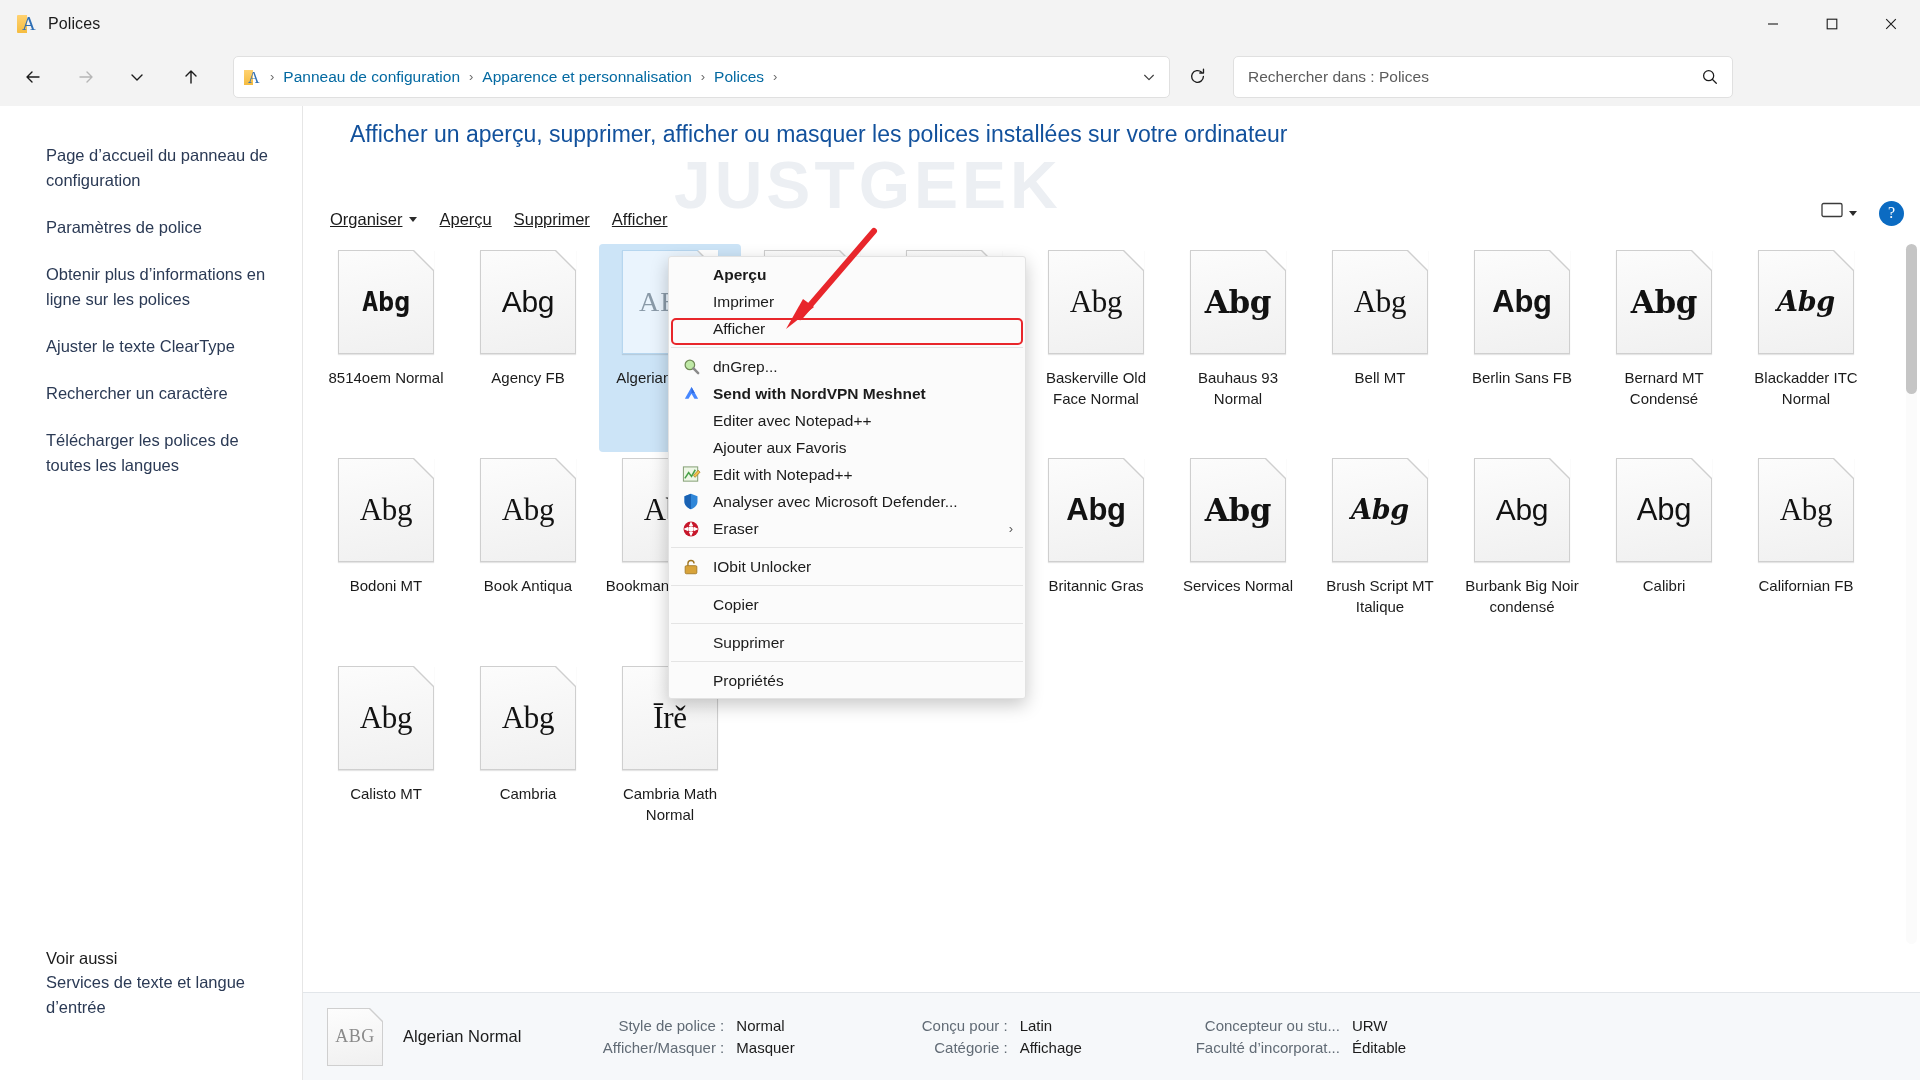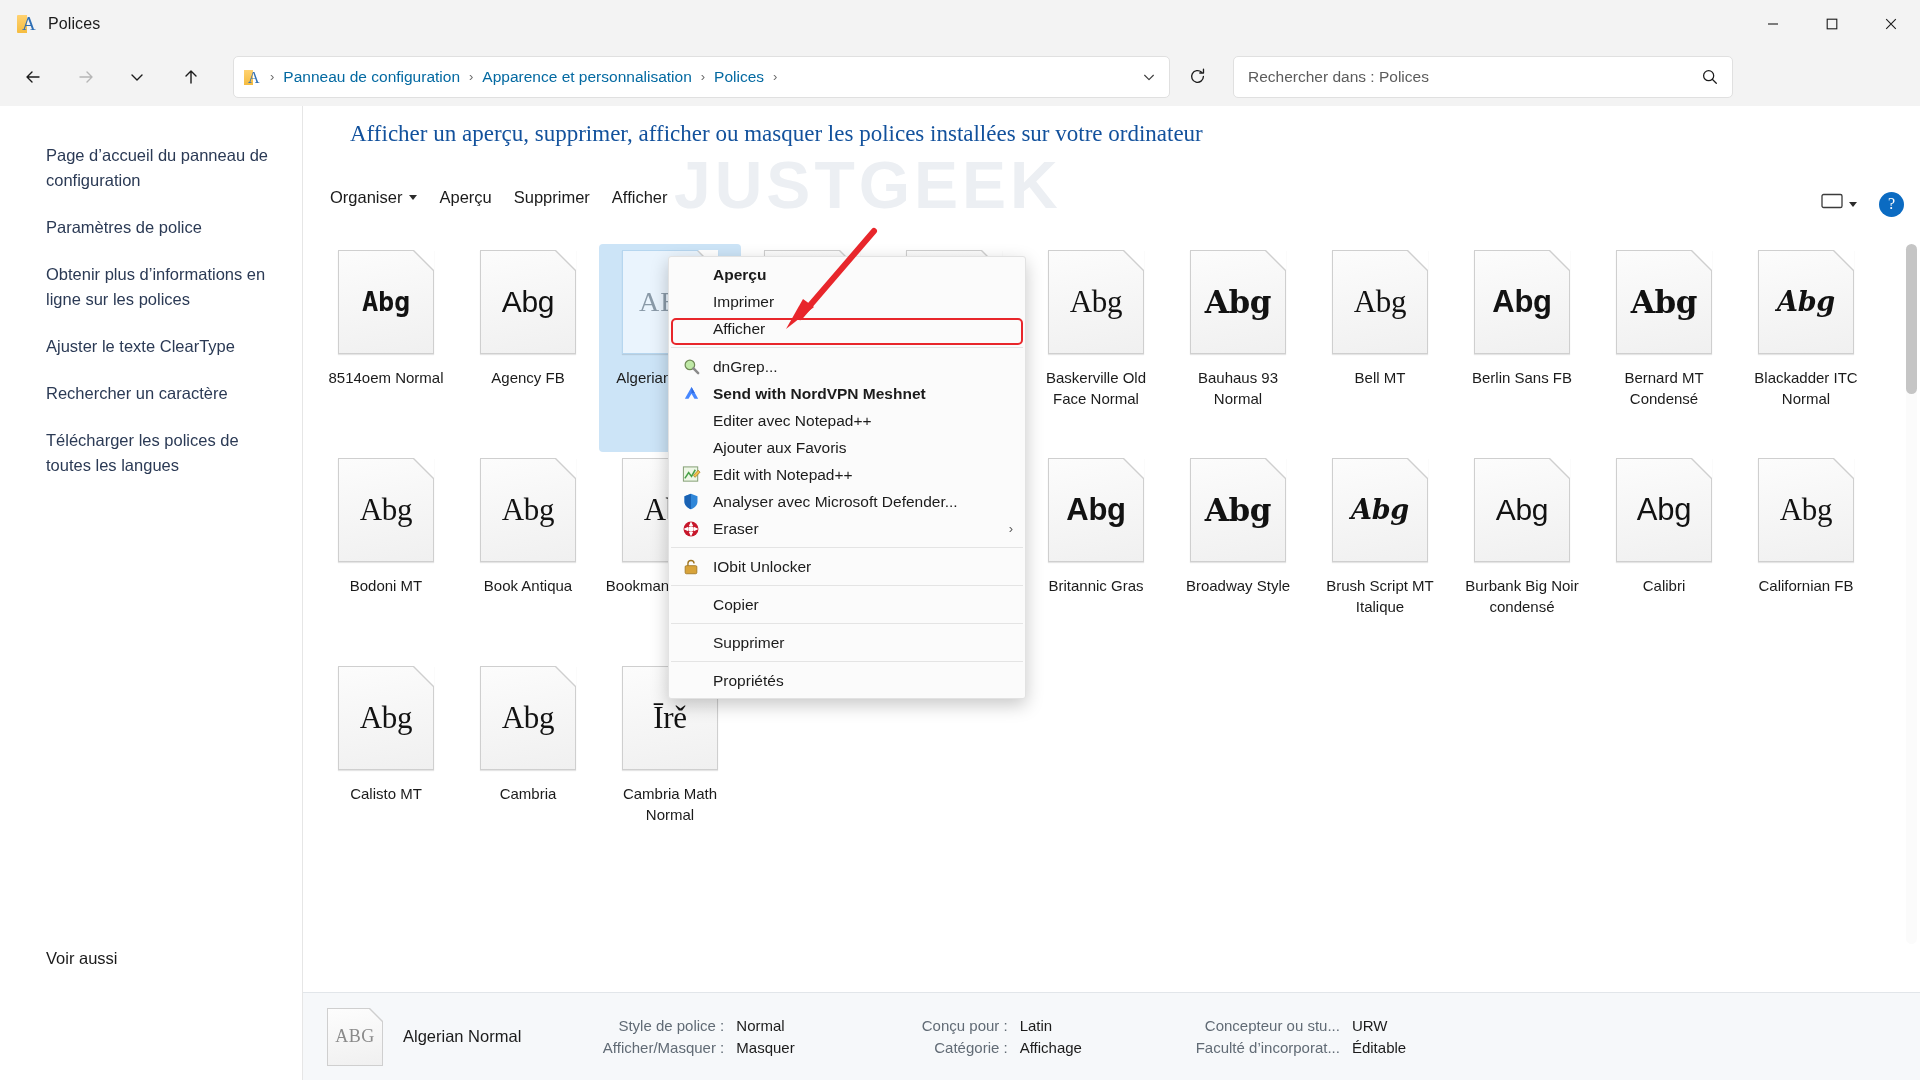--- a/index.html
+++ b/index.html
@@ -114,31 +114,31 @@
 
   .vdivider {
     position: absolute; left: 302px; top: 0; width: 1px; height: 974px; background: #e6e6e6;
   }
 
   
   .mainpane { position: absolute; left: 303px; top: 0; width: 1617px; height: 974px; background:#ffffff; }
 
   .heading {
     position: absolute; left: 47px; top: 13px; width: 1300px;
-    font-size: 23px; color: #12519c; line-height: 30px; font-family: Liberation Serif, serif;
+    font-size: 23px; color: #12519c; line-height: 30px;
   }
 
   .watermark {
     position: absolute; left: 371px; top: 41px; font-size: 66px; font-weight: bold;
     color: #eceff3; letter-spacing: 4px; user-select: none; white-space: nowrap;
   }
 
   .toolbar {
-    position: absolute; left: 0; top: 75px; width: 1617px; height: 46px;
-    display: flex; align-items: flex-start; padding-left: 16px; background: transparent;
+    position: absolute; left: 0; top: 84px; width: 1617px; height: 46px;
+    display: flex; align-items: flex-end; padding-left: 16px; background: transparent; text-decoration: underline;
   }
   .tb-item {
     font-size: 16.5px; color: #1b1b1b; padding: 7px 11px; border-radius: 4px;
     display: flex; align-items: center; gap: 7px; white-space: nowrap;
   }
   .caret { border-left: 4.5px solid transparent; border-right: 4.5px solid transparent; border-top: 5px solid #2b2b2b; display:inline-block; }
   .tb-right { position: absolute; right: 16px; top: 0; height: 46px; display: flex; align-items: center; gap: 4px; }
   .viewbtn { display:flex; align-items:center; gap:6px; padding: 6px 8px; border-radius: 4px; color:#1b1b1b; }
   .helpbtn {
     width: 25px; height: 25px; border-radius: 50%; background: #0b6bc2; color: #fff;
@@ -356,20 +356,21 @@
   <div class="content">
 
     <div class="leftpane">
       <a class="leftlink">Page d’accueil du panneau de configuration</a>
       <a class="leftlink">Paramètres de police</a>
       <a class="leftlink">Obtenir plus d’informations en ligne sur les polices</a>
       <a class="leftlink">Ajuster le texte ClearType</a>
       <a class="leftlink">Rechercher un caractère</a>
       <a class="leftlink">Télécharger les polices de toutes les langues</a>
       <div class="voiraussi">Voir aussi</div>
+      <a class="leftlink bottom">Services de texte et langue d’entrée</a>
     </div>
     <div class="vdivider"></div>
 
     <div class="mainpane">
 
       <div class="heading">Afficher un aperçu, supprimer, afficher ou masquer les polices installées sur votre ordinateur</div>
 
       <div class="watermark">JUSTGEEK</div>
 
       <div class="toolbar">
@@ -500,21 +501,21 @@
             <div class="cell">
               <div class="page">
                 <div class="sample s-sansb">Abg</div>
               </div>
               <div class="cname">Britannic Gras</div>
             </div>
             <div class="cell">
               <div class="page">
                 <div class="sample s-dejser">Abg</div>
               </div>
-              <div class="cname">Broadway Style</div>
+              <div class="cname">Services Normal</div>
             </div>
             <div class="cell">
               <div class="page">
                 <div class="sample s-script">Abg</div>
               </div>
               <div class="cname">Brush Script MT Italique</div>
             </div>
             <div class="cell">
               <div class="page">
                 <div class="sample s-cond">Abg</div>

